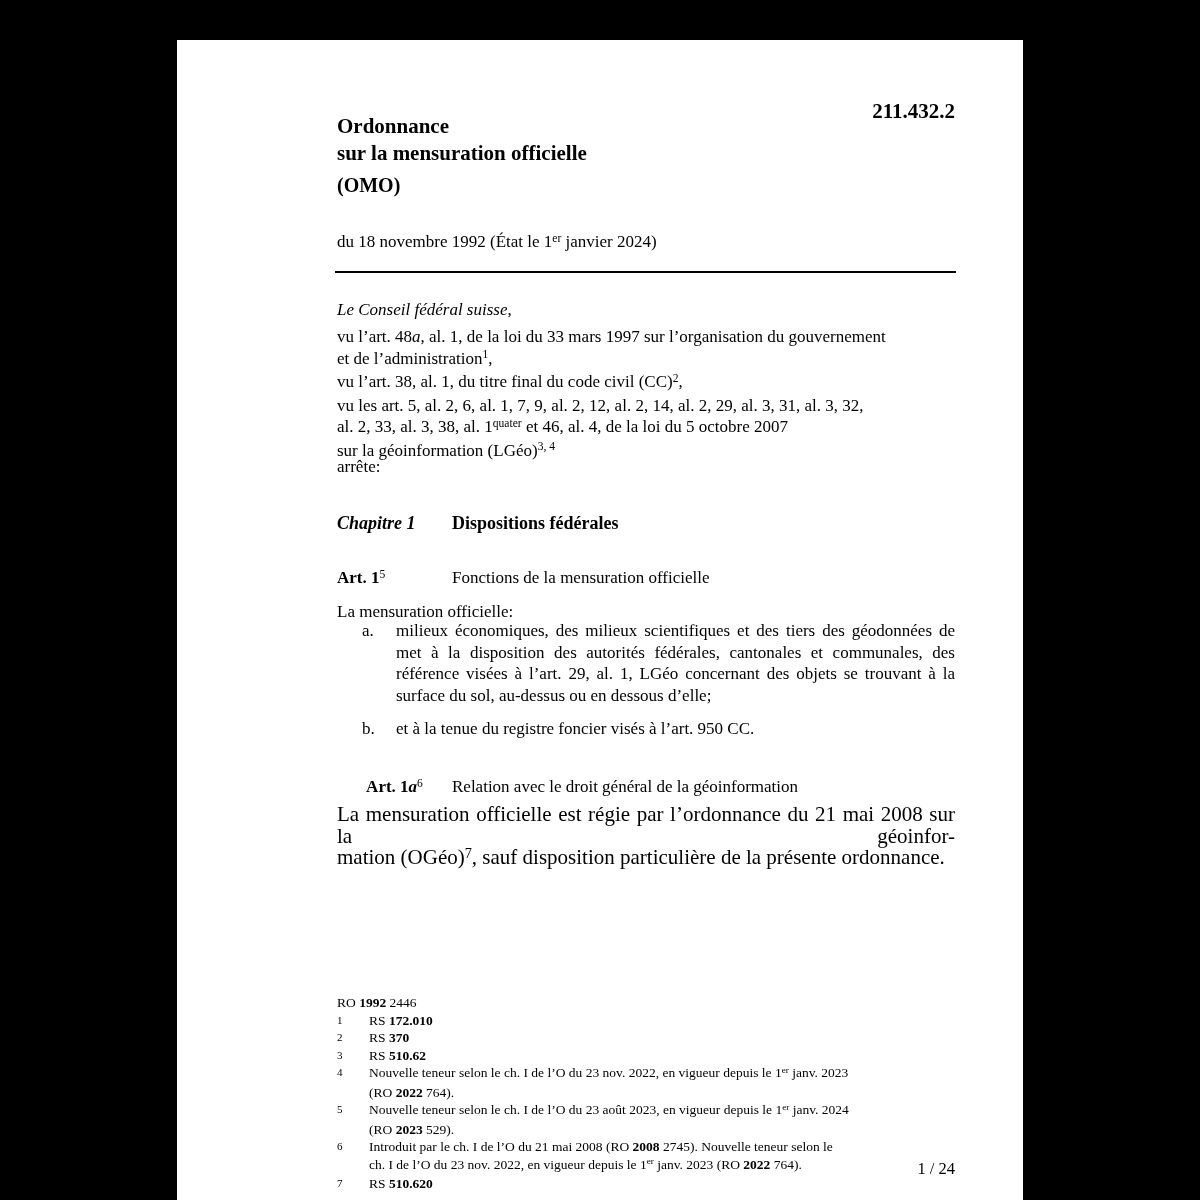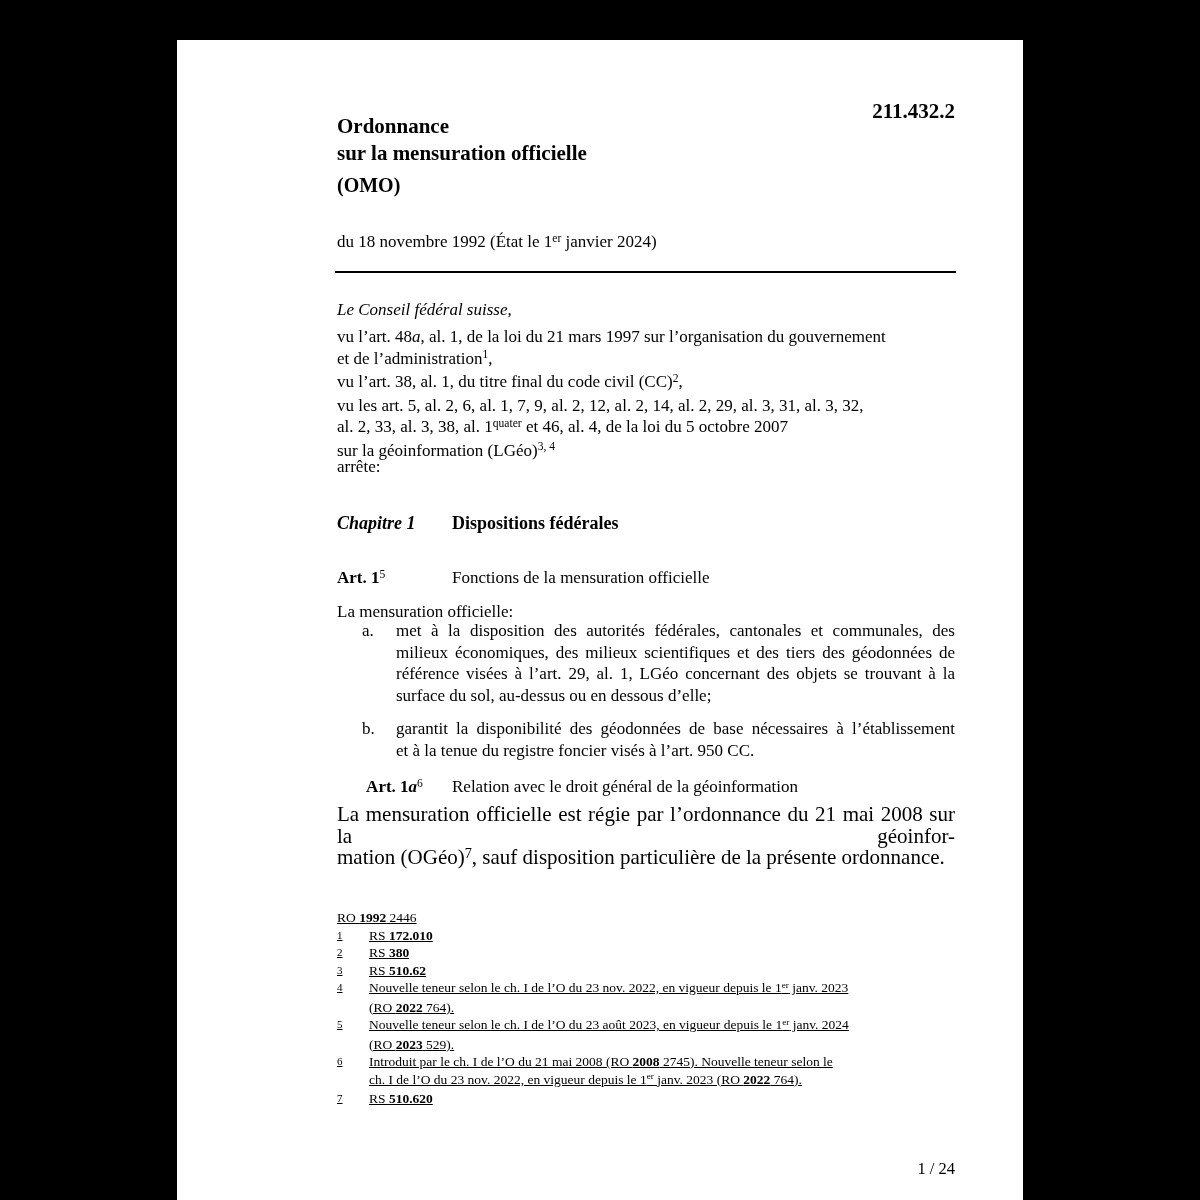--- a/index.html
+++ b/index.html
@@ -41,21 +41,21 @@
   .art1-head{top:528px;}
   .art1-intro{top:562px;font-size:17px;}
   .list-item{display:flex;font-size:17px;line-height:21.5px;left:25px;width:593px;}
   .item-a{top:580px;}
   .item-b{top:678px;}
   .li-marker{width:34px;flex:none;}
   .li-text{width:559px;}
   .art1a-head{top:737px;text-align:center;}
   .art1a-para{top:764px;font-size:21px;line-height:21.5px;}
   .just{text-align:justify;text-align-last:justify;}
-  .fn-block{top:869px;font-size:13.5px;line-height:17.5px;text-decoration:underline;}
+  .fn-block{top:954px;font-size:13.5px;line-height:17.5px;}
   .fn-row{display:flex;}
   .fn-num{width:32px;flex:none;font-size:11px;}
   .fn-text{width:586px;}
   .page-number{top:1119px;text-align:right;font-size:16.5px;}
 </style>
 </head>
 <body>
 
 <div class="page">
   <div class="content">
@@ -68,21 +68,21 @@
       <div class="title-abbr">(OMO)</div>
     </div>
 
     <div class="abs date-line"><span>du 18 novembre 1992 (État le 1</span><span class="sup">er</span><span> janvier 2024)</span></div>
 
     <div class="abs rule"></div>
 
     <div class="abs conseil">Le Conseil fédéral suisse,</div>
 
     <div class="abs vu-block">
-      <div><span>vu l’art. 48</span><span class="i">a</span><span>, al. 1, de la loi du 21 mars 1997 sur l’organisation du gouvernement</span></div>
+      <div><span>vu l’art. 48</span><span class="i">a</span><span>, al. 1, de la loi du 33 mars 1997 sur l’organisation du gouvernement</span></div>
       <div><span>et de l’administration</span><span class="sup">1</span><span>,</span></div>
       <div><span>vu l’art. 38, al. 1, du titre final du code civil (CC)</span><span class="sup">2</span><span>,</span></div>
       <div><span>vu les art. 5, al. 2, 6, al. 1, 7, 9, al. 2, 12, al. 2, 14, al. 2, 29, al. 3, 31, al. 3, 32,</span></div>
       <div><span>al. 2, 33, al. 3, 38, al. 1</span><span class="sup">quater</span><span> et 46, al. 4, de la loi du 5 octobre 2007</span></div>
       <div><span>sur la géoinformation (LGéo)</span><span class="sup">3, 4</span></div>
     </div>
 
     <div class="abs arrete">arrête:</div>
 
     <div class="abs chapter">
@@ -93,31 +93,30 @@
     <div class="abs head-row art1-head">
       <span class="hlabel"><span class="b">Art. 1</span><span class="sup">5</span></span>
       <span>Fonctions de la mensuration officielle</span>
     </div>
 
     <div class="abs art1-intro">La mensuration officielle:</div>
 
     <div class="abs list-item item-a">
       <span class="li-marker">a.</span>
       <span class="li-text">
+        <div class="just">milieux économiques, des milieux scientifiques et des tiers des géodonnées de</div>
         <div class="just">met à la disposition des autorités fédérales, cantonales et communales, des</div>
-        <div class="just">milieux économiques, des milieux scientifiques et des tiers des géodonnées de</div>
         <div class="just">référence visées à l’art. 29, al. 1, LGéo concernant des objets se trouvant à la</div>
         <div>surface du sol, au-dessus ou en dessous d’elle;</div>
       </span>
     </div>
 
     <div class="abs list-item item-b">
       <span class="li-marker">b.</span>
       <span class="li-text">
-        <div class="just">garantit la disponibilité des géodonnées de base nécessaires à l’établissement</div>
         <div>et à la tenue du registre foncier visés à l’art. 950 CC.</div>
       </span>
     </div>
 
     <div class="abs head-row art1a-head">
       <span class="hlabel"><span class="b">Art. 1</span><span class="bi">a</span><span class="sup">6</span></span>
       <span>Relation avec le droit général de la géoinformation</span>
     </div>
 
     <div class="abs art1a-para">
@@ -128,21 +127,21 @@
     <div class="abs fn-block">
       <div><span>RO </span><span class="b">1992</span><span> 2446</span></div>
 
       <div class="fn-row">
         <span class="fn-num">1</span>
         <span class="fn-text"><span>RS </span><span class="b">172.010</span></span>
       </div>
 
       <div class="fn-row">
         <span class="fn-num">2</span>
-        <span class="fn-text"><span>RS </span><span class="b">380</span></span>
+        <span class="fn-text"><span>RS </span><span class="b">370</span></span>
       </div>
 
       <div class="fn-row">
         <span class="fn-num">3</span>
         <span class="fn-text"><span>RS </span><span class="b">510.62</span></span>
       </div>
 
       <div class="fn-row">
         <span class="fn-num">4</span>
         <span class="fn-text">

